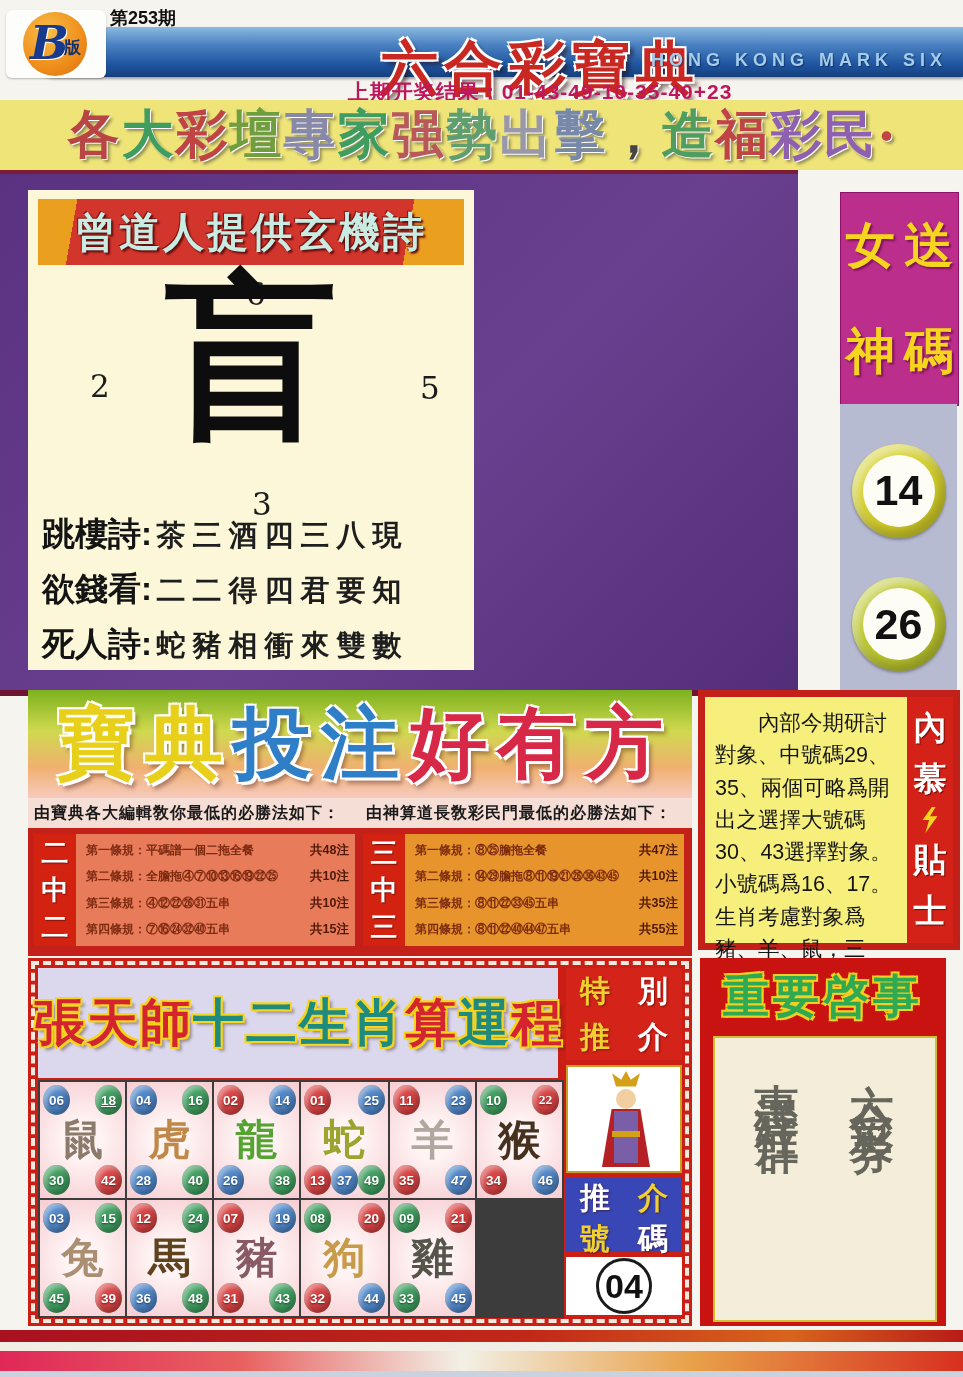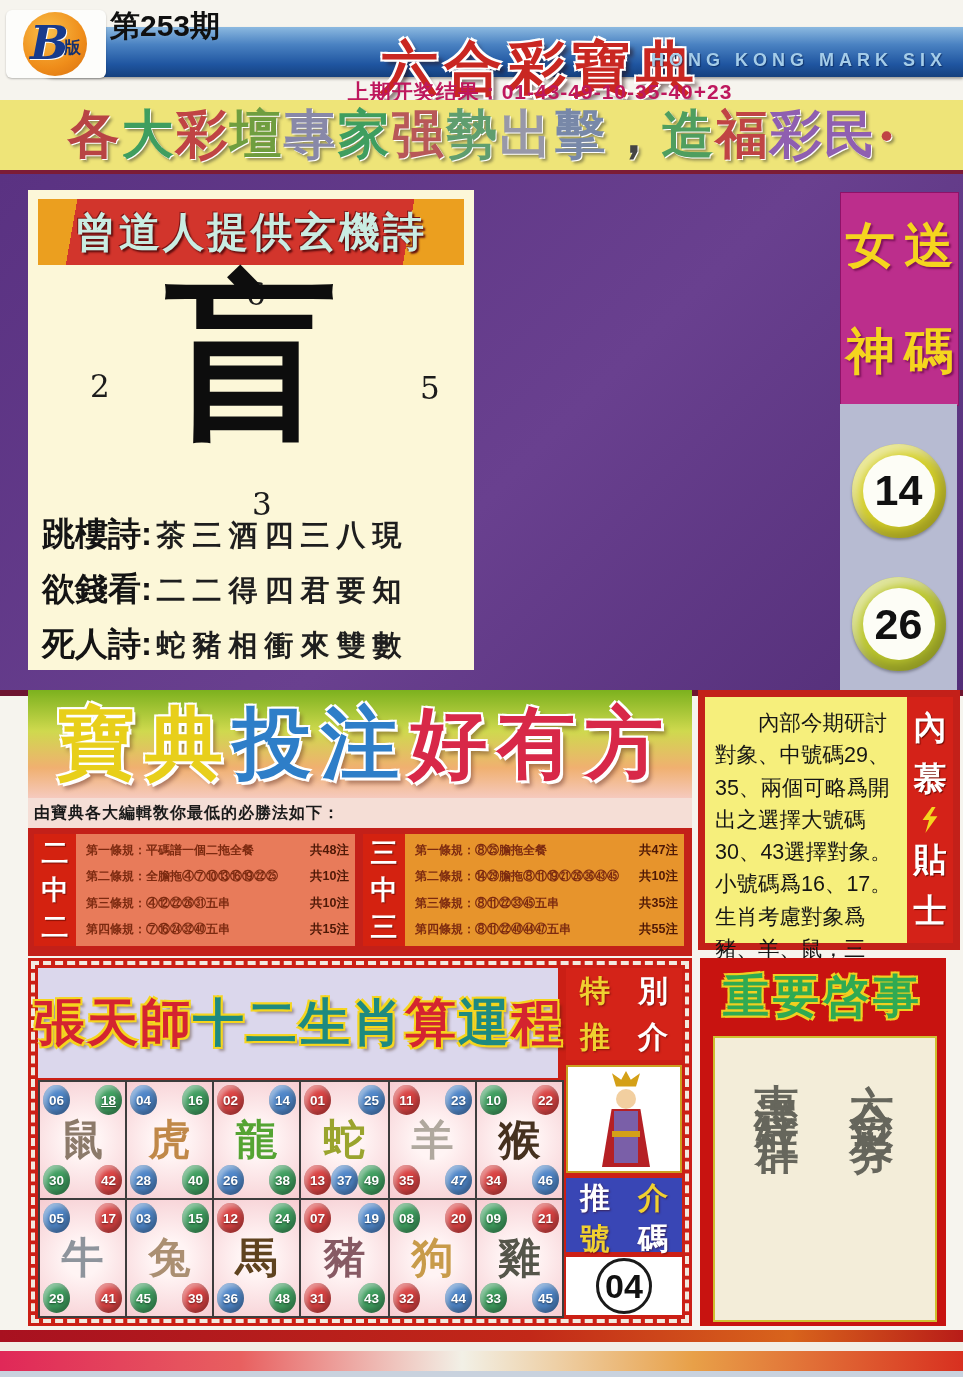--- a/index.html
+++ b/index.html
@@ -10,37 +10,37 @@
   .hdr-banner{position:absolute;left:30px;top:27px;width:933px;height:50px;
     background:linear-gradient(180deg,#8cb9e0 0%,#4a82c2 35%,#1f55a0 75%,#15407e 100%);
     border-radius:26px 0 0 26px;box-shadow:0 2px 3px rgba(0,0,0,.35);}
   .logo{position:absolute;left:6px;top:10px;width:100px;height:68px;background:#fdfdfb;
     border-radius:6px;box-shadow:0 1px 2px rgba(0,0,0,.25);}
   .logo-circle{position:absolute;left:17px;top:2px;width:64px;height:64px;border-radius:50%;
     background:radial-gradient(circle at 38% 32%,#f9bf4a,#ef8d1a 60%,#d66d10);}
   .logo-b{position:absolute;left:24px;top:6px;font-family:"DejaVu Serif",serif;
     font-size:46px;font-weight:900;font-style:italic;color:#173a8c;text-shadow:1px 1px 0 #fff;}
   .logo-ban{position:absolute;left:58px;top:26px;font-size:17px;font-weight:700;color:#14306e;}
-  .issue{position:absolute;left:110px;top:6px;font-size:30px;font-weight:800;color:#101010;}
+  .issue{position:absolute;left:110px;top:6px;font-size:18px;font-weight:800;color:#101010;}
   .main-title{position:absolute;left:330px;top:30px;width:420px;text-align:center;
     font-size:58px;font-weight:900;letter-spacing:6px;color:#c92722;
     text-shadow:-2px -2px 0 #fff,2px -2px 0 #fff,-2px 2px 0 #fff,2px 2px 0 #fff,5px 5px 4px rgba(40,10,10,.55);}
   .subtitle{position:absolute;right:16px;top:50px;font-size:18px;font-weight:700;
     letter-spacing:5px;color:#a5cde9;text-shadow:1px 1px 1px rgba(0,20,60,.5);}
   .result-line{position:absolute;left:230px;top:78px;width:620px;text-align:center;
     font-size:21px;font-weight:800;color:#be185d;letter-spacing:1px;}
 
   
   .rainbow{position:absolute;left:0;top:100px;width:963px;height:70px;background:#eee478;
     display:flex;align-items:center;justify-content:center;}
   .rainbow span{font-family:"DejaVu Serif",serif;font-size:52px;font-weight:900;
     margin:0 1px;text-shadow:1px 1px 0 #ffffff,3px 3px 3px rgba(40,40,40,.45);}
 
   
-  .purple-sec{position:absolute;left:0;top:170px;width:963px;height:516px;
+  .purple-sec{position:absolute;left:0;top:170px;width:798px;height:516px;
     background:linear-gradient(135deg,#5a3282 0%,#69408f 55%,#532e78 100%);
     border-top:4px solid #7c1c36;border-bottom:6px solid #6e1430;}
 
   .poem-panel{position:absolute;left:28px;top:16px;width:446px;height:480px;background:#fcf7d8;}
   .poem-title{position:absolute;left:10px;top:9px;width:426px;height:66px;
     background:linear-gradient(100deg,#eb9f1f 9%,#d2352c 9%,#d2352c 86%,#eb9f1f 86%);
     display:flex;align-items:center;justify-content:center;
     font-size:41px;font-weight:900;letter-spacing:3px;color:#c9ece2;
     text-shadow:2px 2px 2px #5e0d0d,-1px -1px 0 #7e1515;}
   .big-char{position:absolute;left:0;top:76px;width:446px;text-align:center;
@@ -256,20 +256,21 @@
       <span style="color: rgb(232, 207, 26);">寶</span>
       <span style="color: rgb(232, 207, 26);">典</span>
       <span style="color: rgb(46, 126, 200);">投</span>
       <span style="color: rgb(46, 126, 200);">注</span>
       <span style="color: rgb(216, 40, 72);">好</span>
       <span style="color: rgb(216, 40, 72);">有</span>
       <span style="color: rgb(216, 40, 72);">方</span>
     </div>
     <div class="bet-headers">
       <span class="bet-header">由寶典各大編輯敎你最低的必勝法如下：</span>
+      <span class="bet-header">由神算道長敎彩民門最低的必勝法如下：</span>
     </div>
     <div class="bet-tables">
       <div class="btable">
         <div class="blabel">
           <span>二</span>
           <span>中</span>
           <span>二</span>
         </div>
         <div class="bpanel salmon">
           <div class="brow">
@@ -404,40 +405,29 @@
         <div class="zanimal" style="color: rgb(176, 168, 158);">羊</div>
         <div class="zrow">
             <span class="zball" style="background-color: rgb(217, 67, 67);">35</span>
             <span class="zball" style="background-color: rgb(79, 134, 200); font-style: italic;">47</span>
           </div>
       </div>
 
       <div class="zcell">
         <div class="zrow">
             <span class="zball" style="background-color: rgb(63, 158, 95);">10</span>
-            <span class="zball" style="background-color: rgb(217, 67, 67);">22</span>
+            <span class="zball" style="background-color: rgb(217, 67, 67); font-family: Liberation Serif, serif;">22</span>
           </div>
         <div class="zanimal" style="color: rgb(70, 49, 31);">猴</div>
         <div class="zrow">
             <span class="zball" style="background-color: rgb(217, 67, 67);">34</span>
             <span class="zball" style="background-color: rgb(79, 134, 200);">46</span>
           </div>
       </div>
 
-      <div class="zcell">
-        <div class="zrow">
-            <span class="zball" style="background-color: rgb(79, 134, 200);">05</span>
-            <span class="zball" style="background-color: rgb(217, 67, 67);">17</span>
-          </div>
-        <div class="zanimal" style="color: rgb(142, 148, 156);">牛</div>
-        <div class="zrow">
-            <span class="zball" style="background-color: rgb(63, 158, 95);">29</span>
-            <span class="zball" style="background-color: rgb(217, 67, 67);">41</span>
-          </div>
-      </div>
 
       <div class="zcell">
         <div class="zrow">
             <span class="zball" style="background-color: rgb(79, 134, 200);">03</span>
             <span class="zball" style="background-color: rgb(63, 158, 95);">15</span>
           </div>
         <div class="zanimal" style="color: rgb(171, 143, 114);">兔</div>
         <div class="zrow">
             <span class="zball" style="background-color: rgb(63, 158, 95);">45</span>
             <span class="zball" style="background-color: rgb(217, 67, 67);">39</span>

